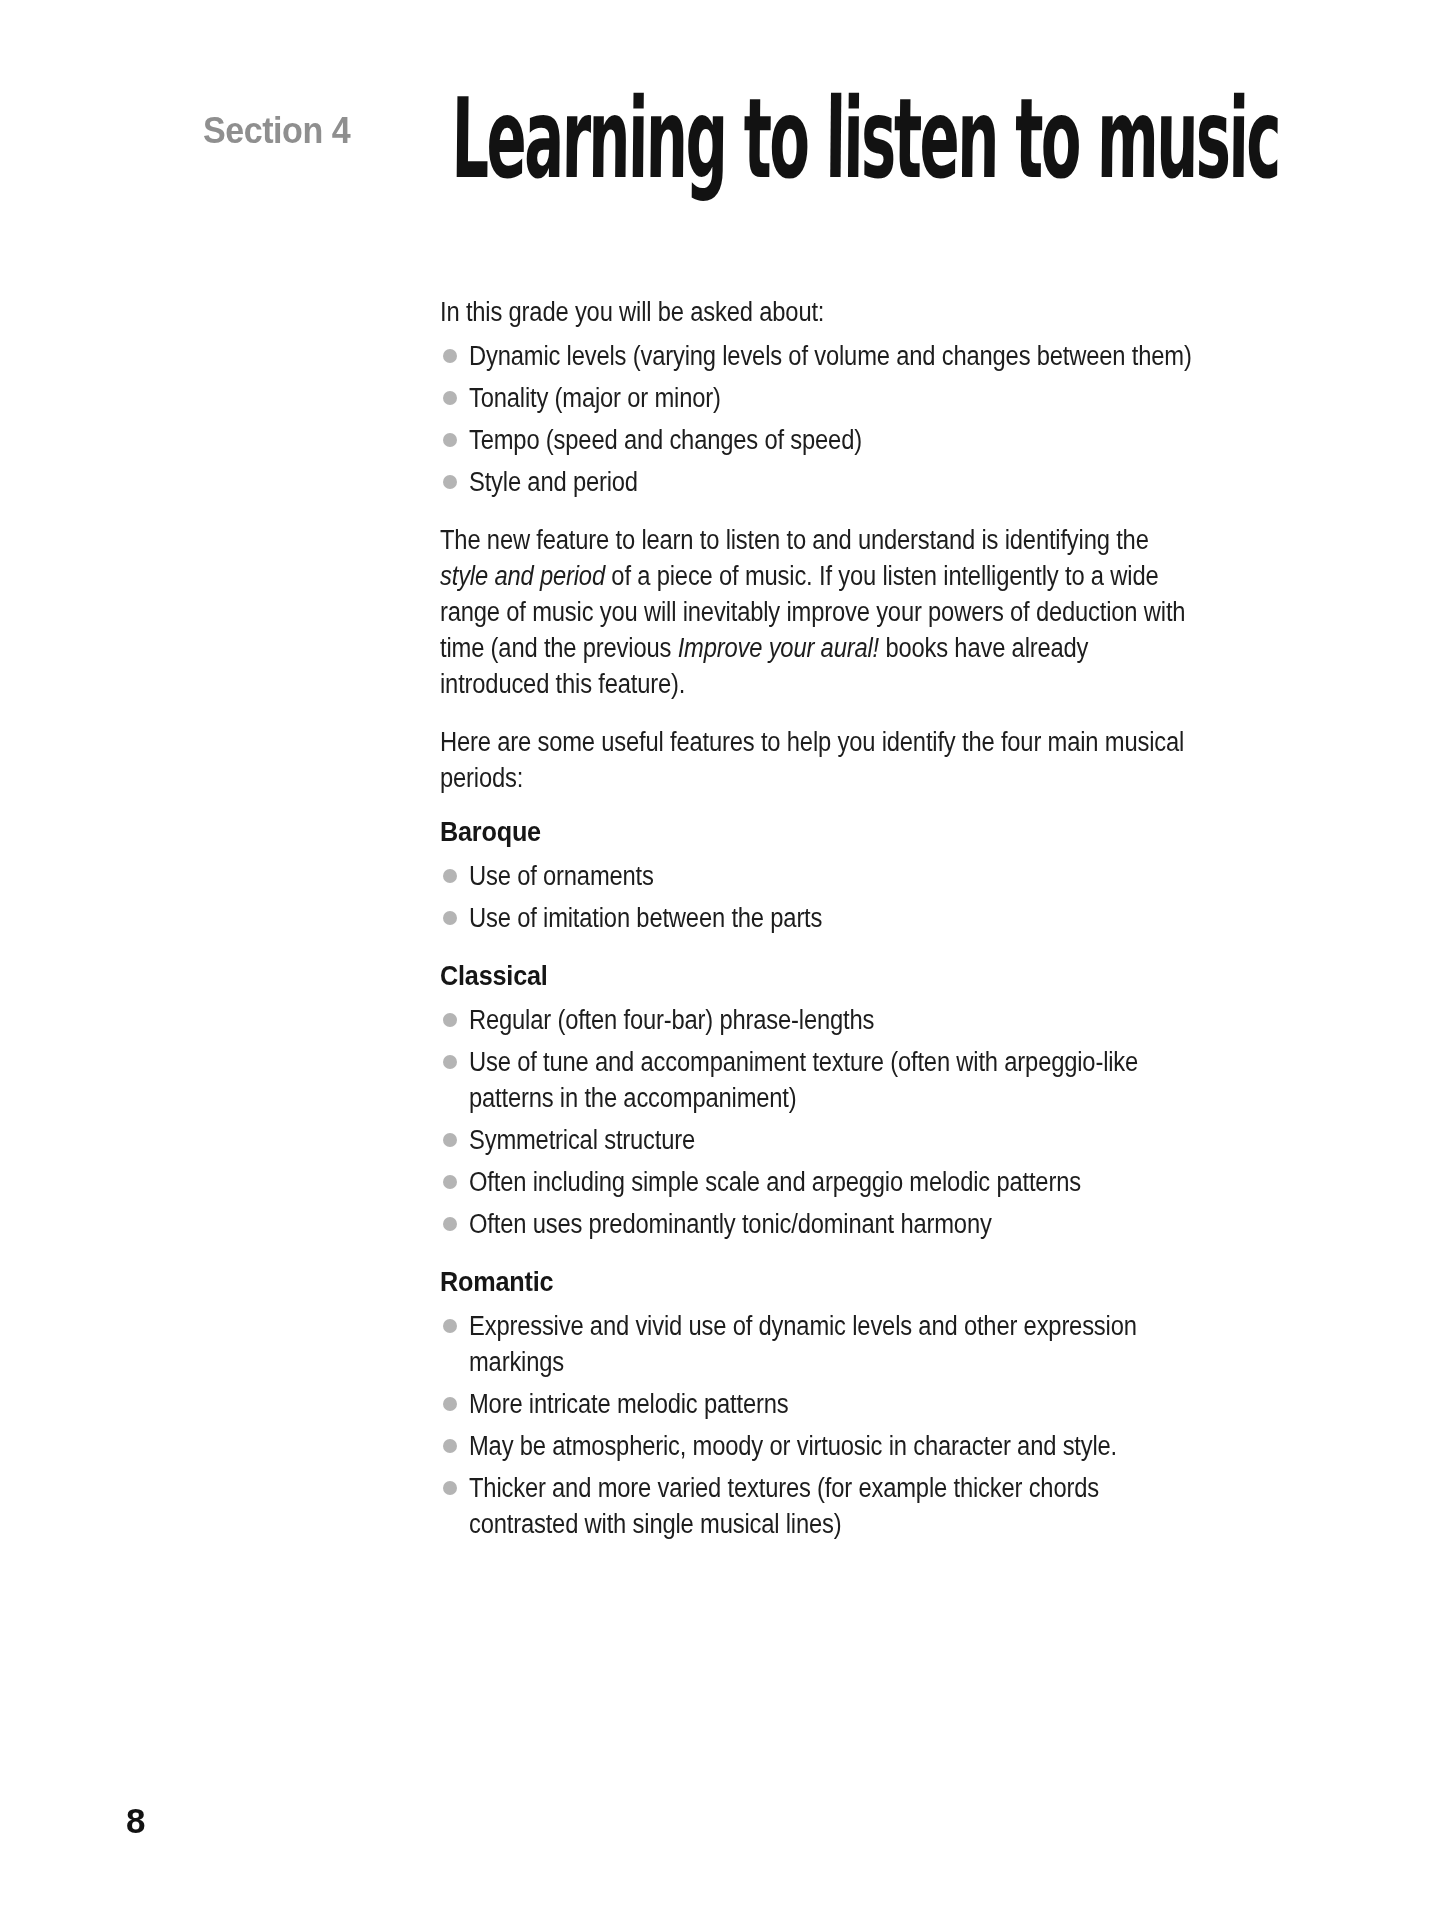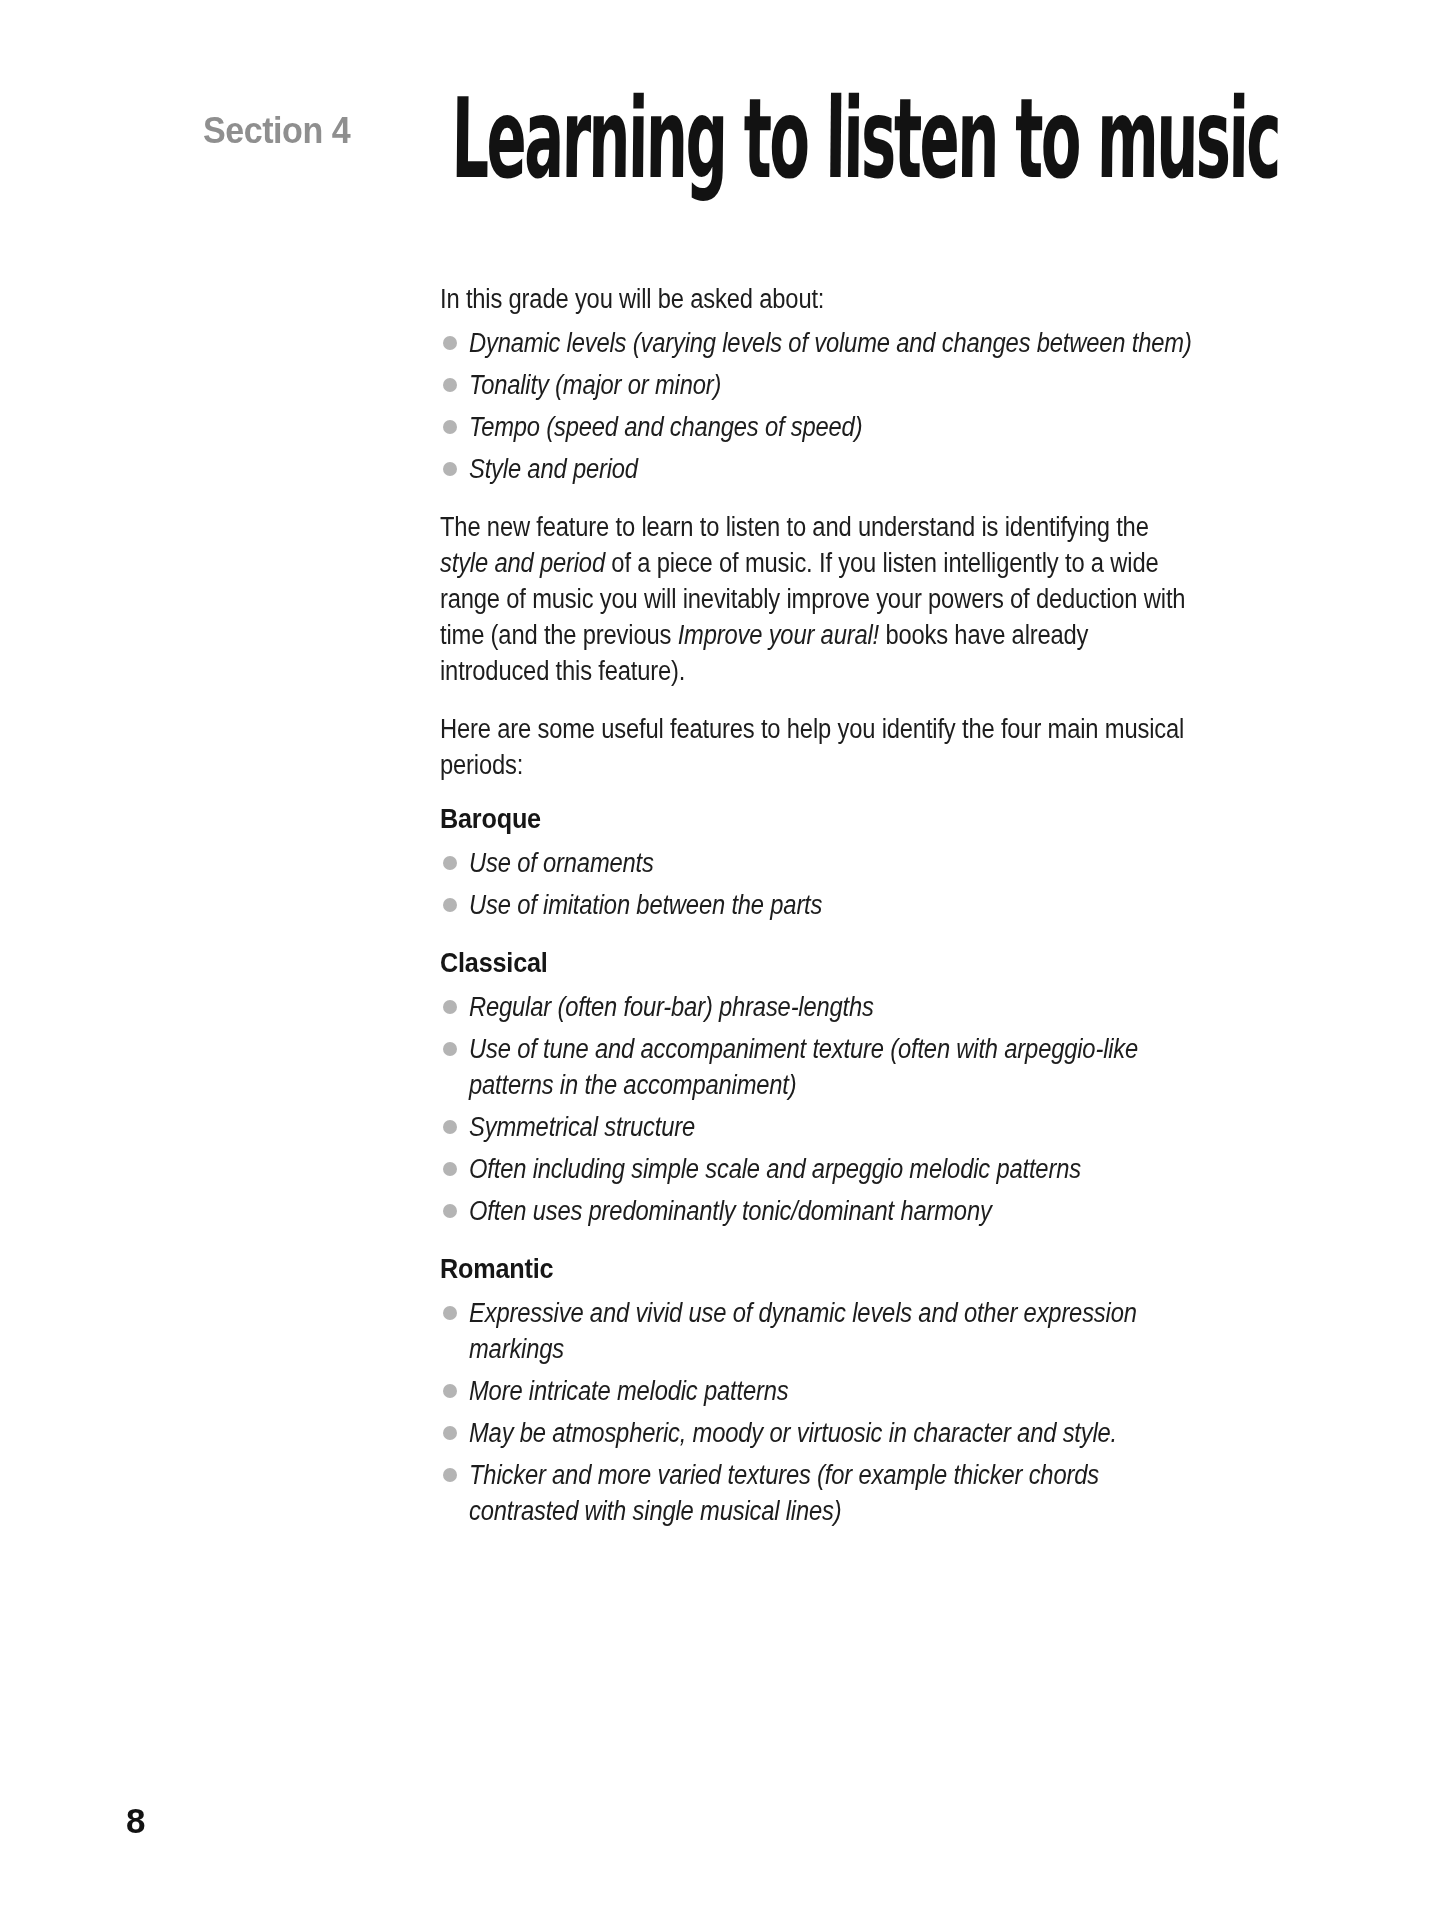--- a/index.html
+++ b/index.html
@@ -33,21 +33,21 @@
     letter-spacing: -4px;
     color: #121212;
     transform: scaleX(0.63) scaleY(1.18) skewX(-1deg);
     transform-origin: 0 0;
     white-space: nowrap;
   }
 
   
   .content {
     position: absolute;
-    left: 440px; top: 281px;
+    left: 440px; top: 294px;
     width: 830px;
     font-size: 27px;
     line-height: 36px;
     letter-spacing: -0.2px;
   }
   .content p, .content h3, .content li .txt {
     white-space: pre-line;
   }
   .squeeze {
     transform: scaleX(0.88);
@@ -61,21 +61,21 @@
     font-size: 28px; line-height: 36px;
     font-weight: bold;
     color: #161616;
     margin: 18px 0 8px;
     transform: scaleX(0.9);
     transform-origin: 0 0;
     width: 930px;
   }
   .content ul {
     list-style: none;
-    margin: 0 0 22px; padding: 0; font-style: italic;
+    margin: 0 0 22px; padding: 0;
   }
   .content ul.last { margin-bottom: 12px; }
   .content li {
     display: flex;
     align-items: flex-start;
     margin: 0 0 6px;
   }
   .content li:last-child { margin-bottom: 0; }
   .dot {
     flex: none;

